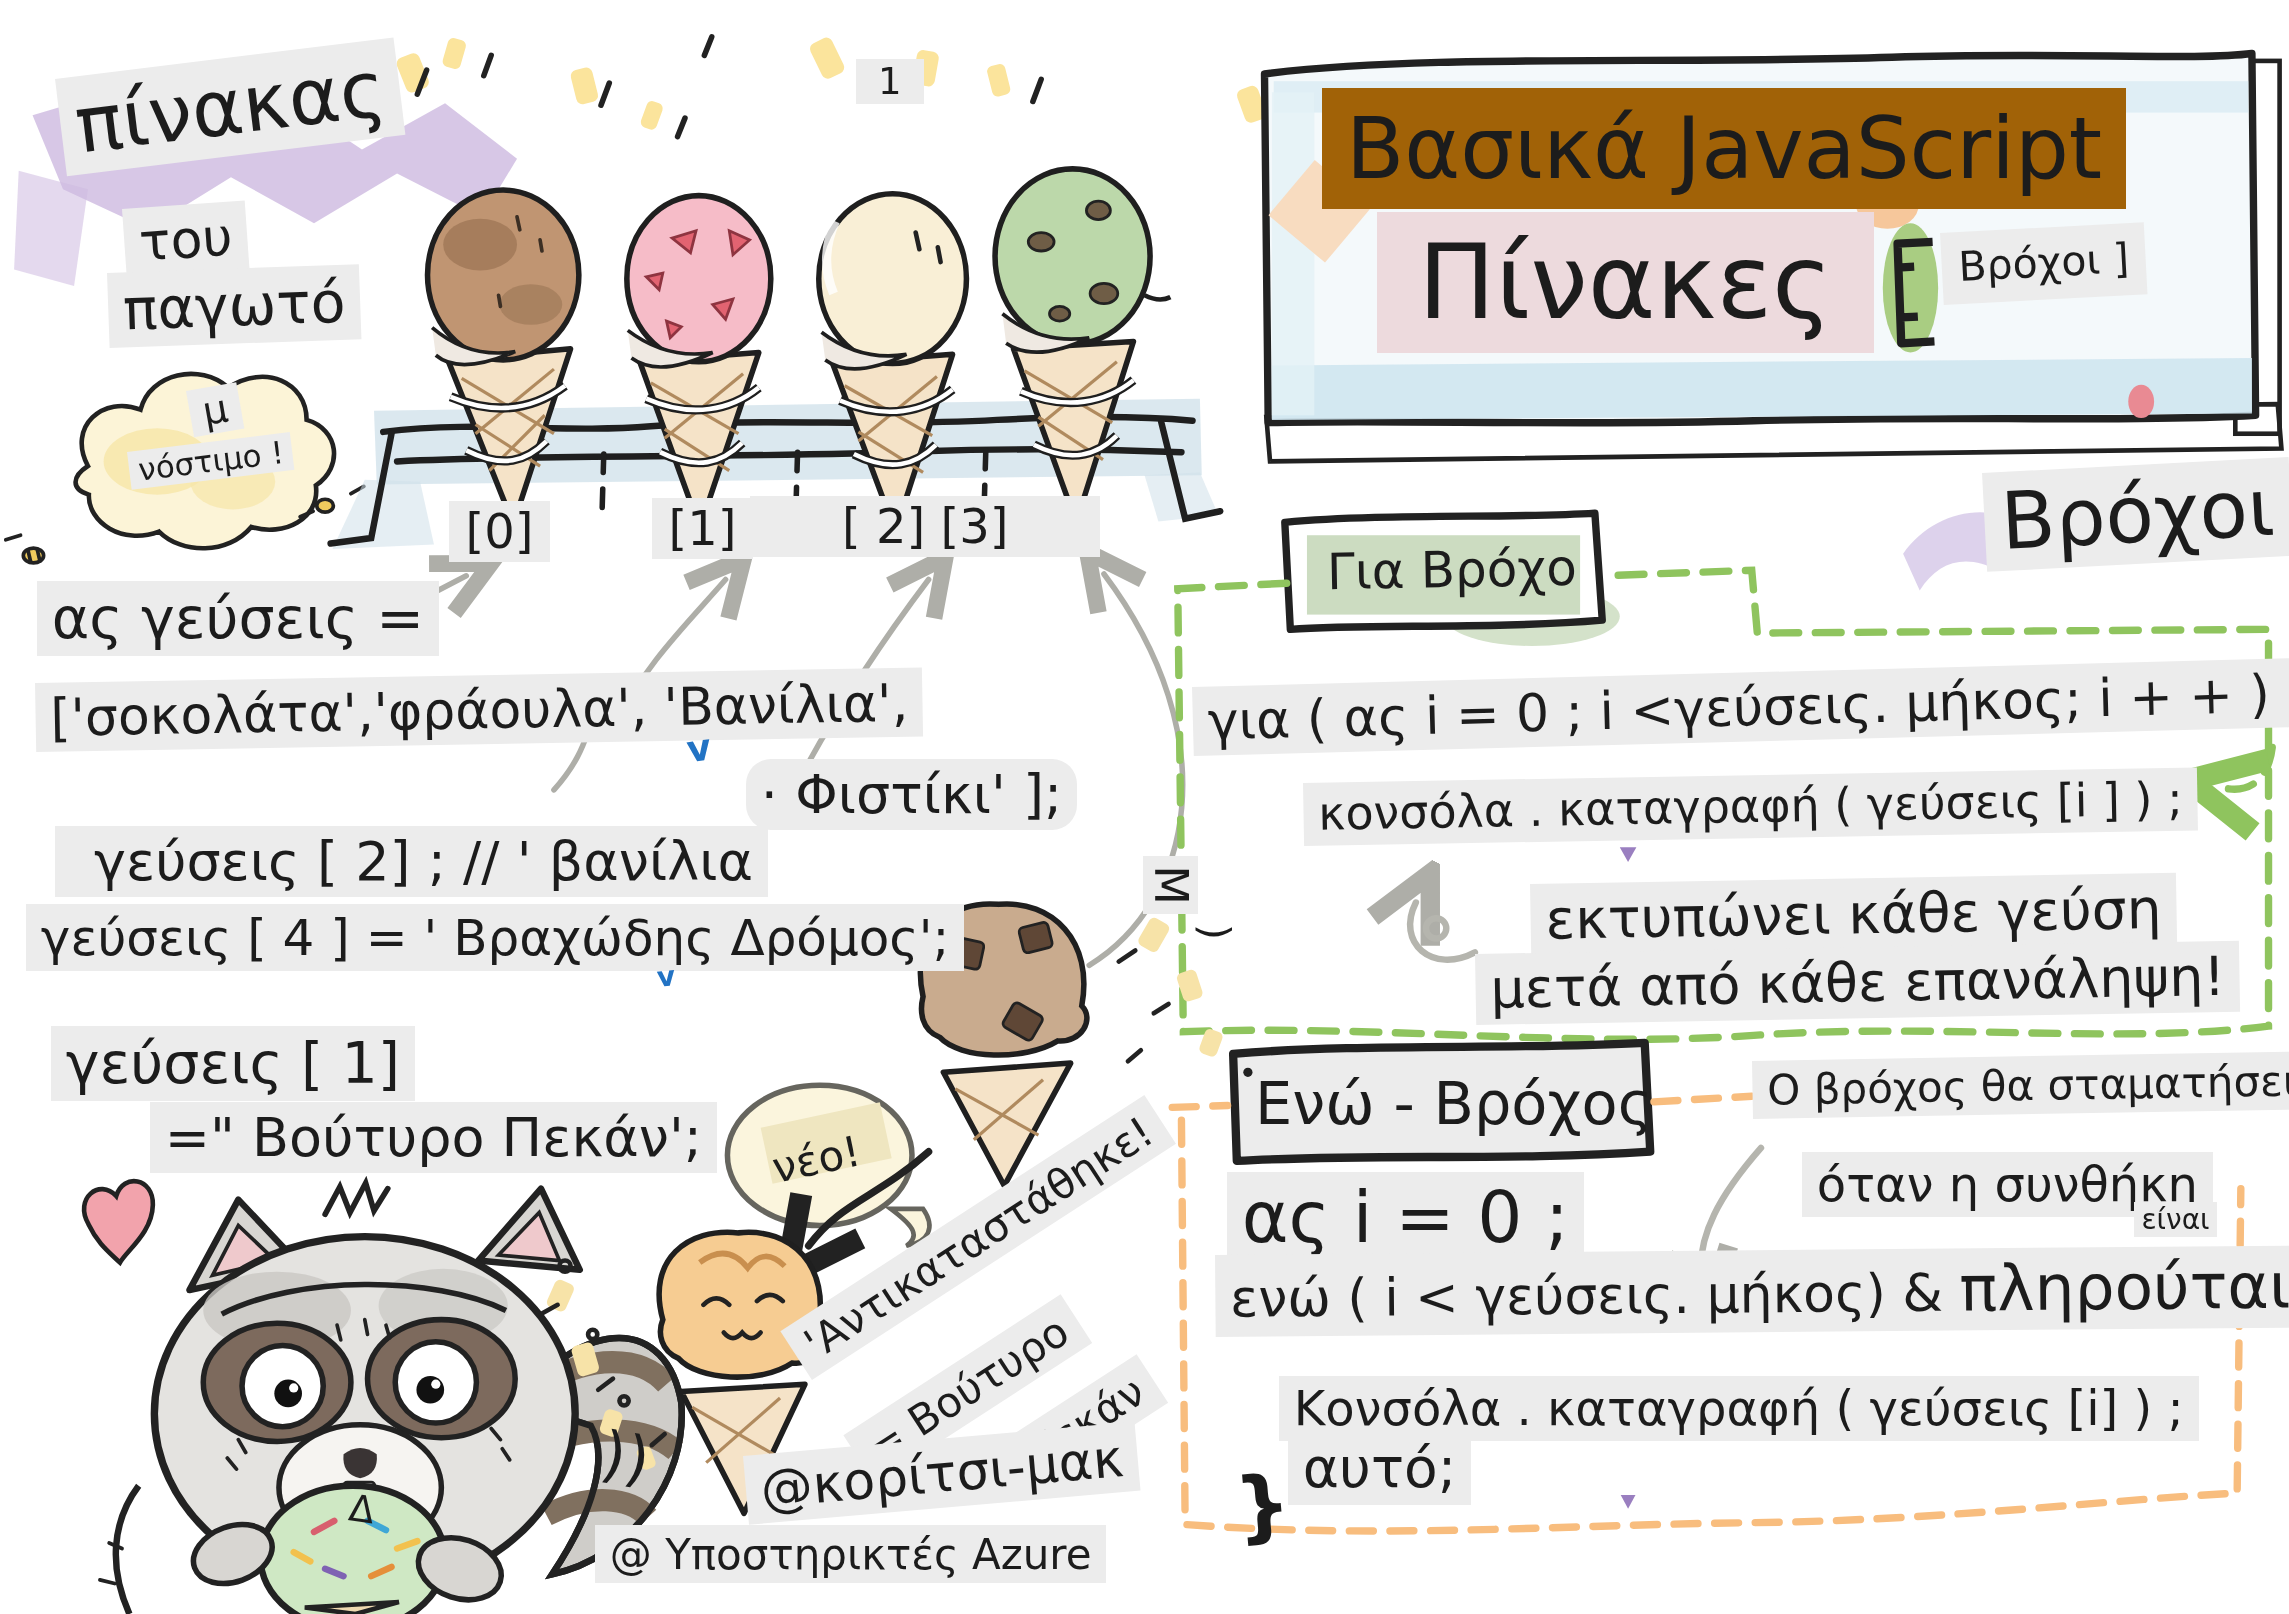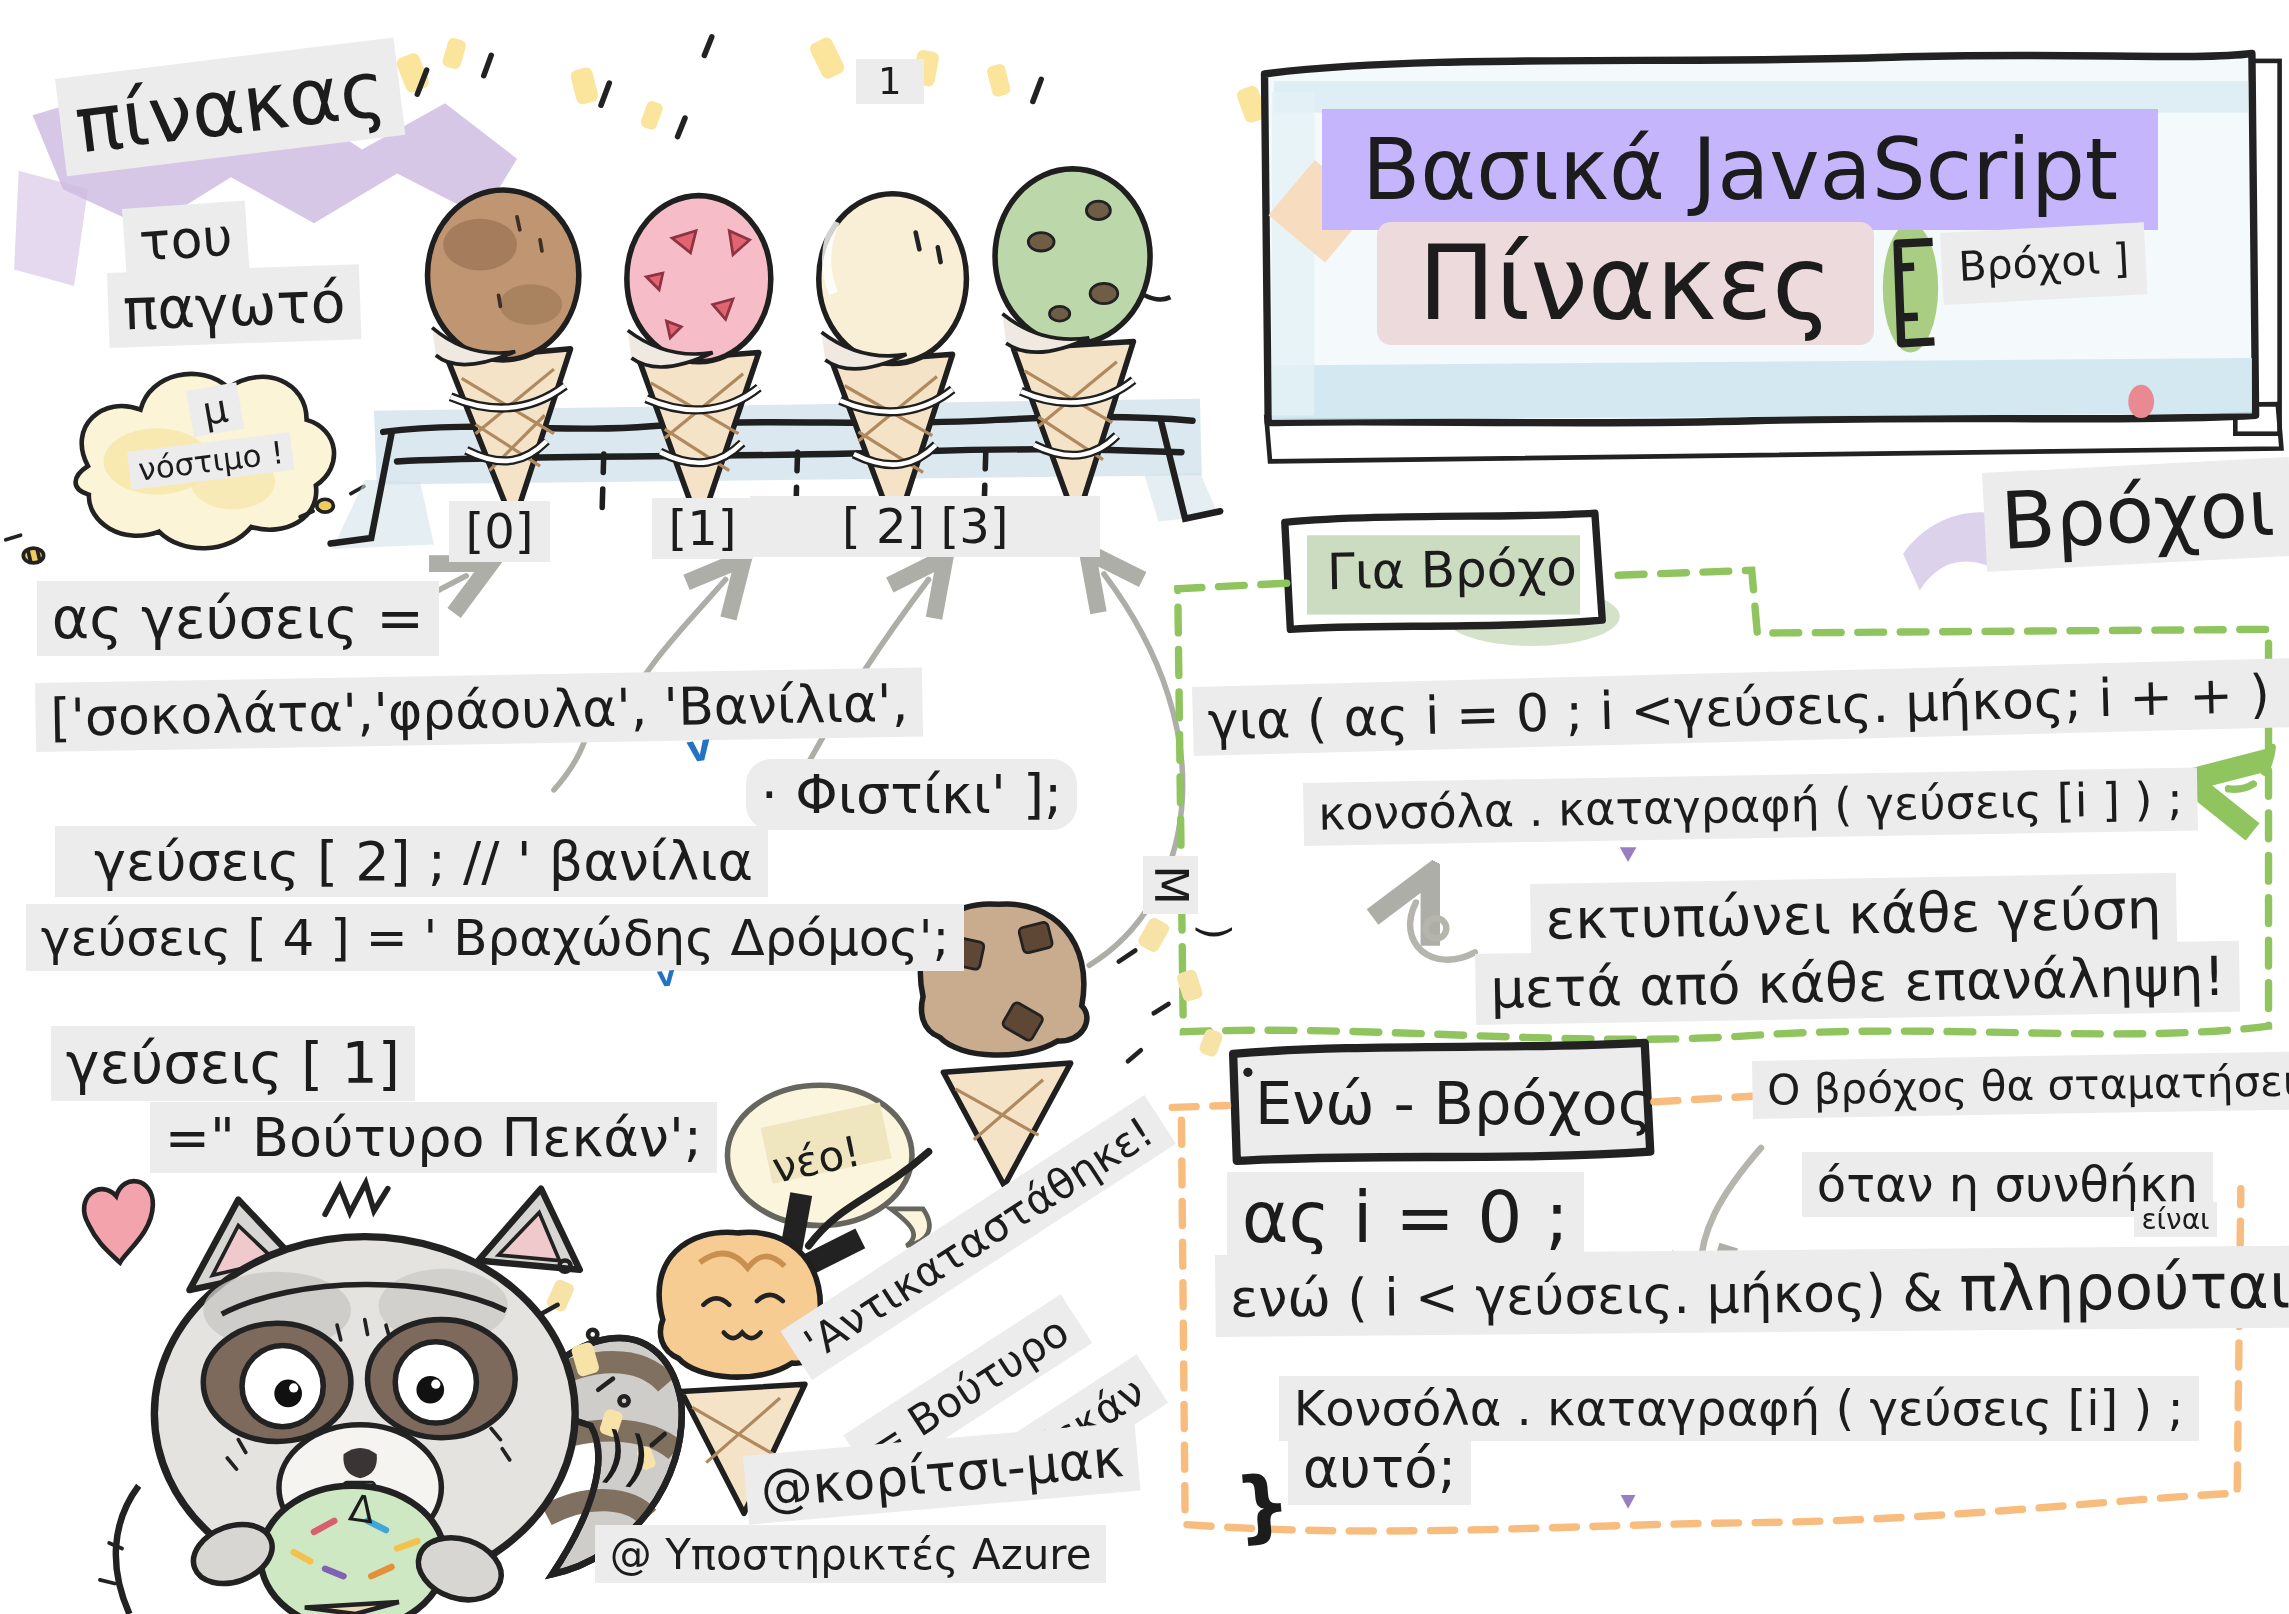--- a/index.html
+++ b/index.html
@@ -353,22 +353,22 @@
 <div class="nobg" style="position:absolute;left:772px;top:1135px;font-size:42px;transform:rotate(-12deg);">νέο!</div>
 <div class="lbl" style="left:812px;top:1322px;font-size:42px;transform:rotate(-33deg);transform-origin:left bottom;">'Αντικαταστάθηκε!</div>
 <div class="lbl" style="left:875px;top:1426px;font-size:42px;transform:rotate(-33deg);transform-origin:left bottom;">= Βούτυρο</div>
 <div class="lbl" style="left:1034px;top:1432px;font-size:42px;transform:rotate(-33deg);transform-origin:left bottom;">Πεκάν</div>
 <div class="nobg" style="position:absolute;left:349px;top:1488px;font-size:37px;transform:rotate(8deg);">Δ</div>
 <div class="nobg" style="position:absolute;left:602px;top:1421px;font-size:61px;transform:rotate(10deg);">))</div>
 
 <div class="lbl" style="left:743px;top:1456px;font-size:52px;transform:rotate(-5deg);">@κορίτσι-μακ</div>
 <div class="lbl" style="left:595px;top:1525px;font-size:42px;">@ Υποστηρικτές Azure</div>
 
-<div class="lbl" style="left:1322px;top:109px;font-size:85px;padding:13px 40px;background:#c4b5fd;">Βασικά JavaScript</div>
-<div class="lbl" style="left:1377px;top:222px;font-size:103px;padding:4px 41px;background:#eddadd;border-radius:14px;">Πίνακες</div>
+<div class="lbl" style="left:1322px;top:88px;font-size:85px;padding:13px 24px;background:#a16207;">Βασικά JavaScript</div>
+<div class="lbl" style="left:1377px;top:212px;font-size:103px;padding:13px 41px;background:#eddadd;">Πίνακες</div>
 <div class="lbl" style="left:1940px;top:233px;font-size:41px;transform:rotate(-3deg);padding:13px 16.6px;">Βρόχοι ]</div>
 
 <div class="lbl" style="left:1982px;top:473px;font-size:79px;transform:rotate(-3deg);padding:5.5px 16.6px;">Βρόχοι</div>
 <div class="nobg" style="position:absolute;left:1327px;top:541px;font-size:50px;transform:rotate(-1deg);">Για Βρόχο</div>
 
 <div class="lbl" style="left:1192px;top:687px;font-size:52px;transform:rotate(-1.5deg);">για ( ας i = 0 ; i &lt;γεύσεις. μήκος; i + + ) {</div>
 <div class="lbl" style="left:1303px;top:783px;font-size:46px;transform:rotate(-1deg);">κονσόλα . καταγραφή ( γεύσεις [i ] ) ;</div>
 <div class="lbl" style="left:1198px;top:856px;font-size:46px;transform:rotate(90deg);padding:1.8px 9.2px;">Μ</div>
 <div class="nobg" style="position:absolute;left:1207px;top:908px;font-size:41px;transform:rotate(90deg);">)</div>
 <div class="lbl" style="left:1530px;top:884px;font-size:55px;transform:rotate(-1deg);">εκτυπώνει κάθε γεύση</div>

